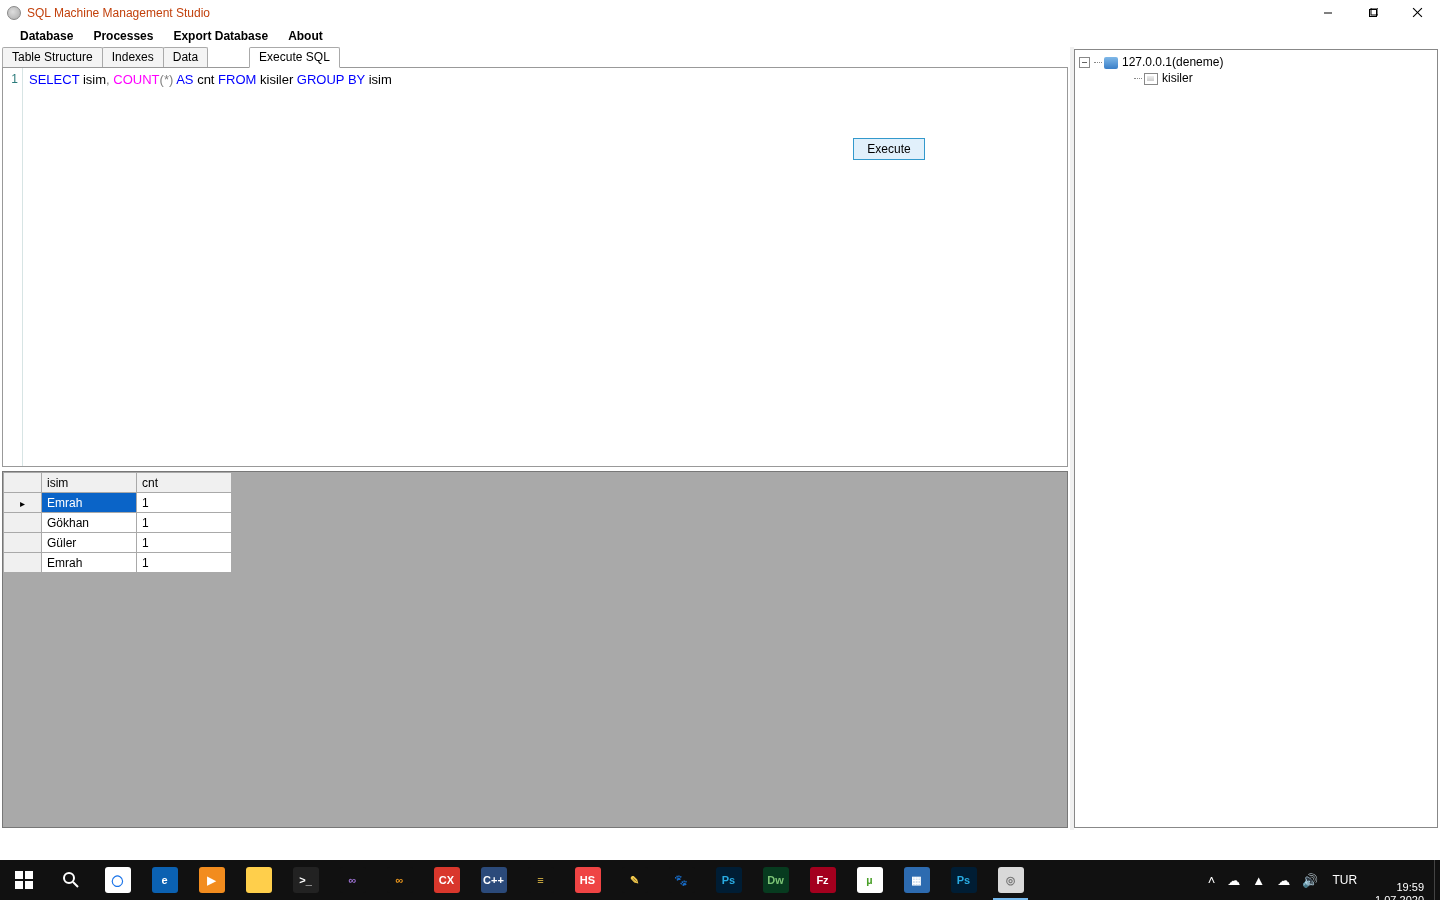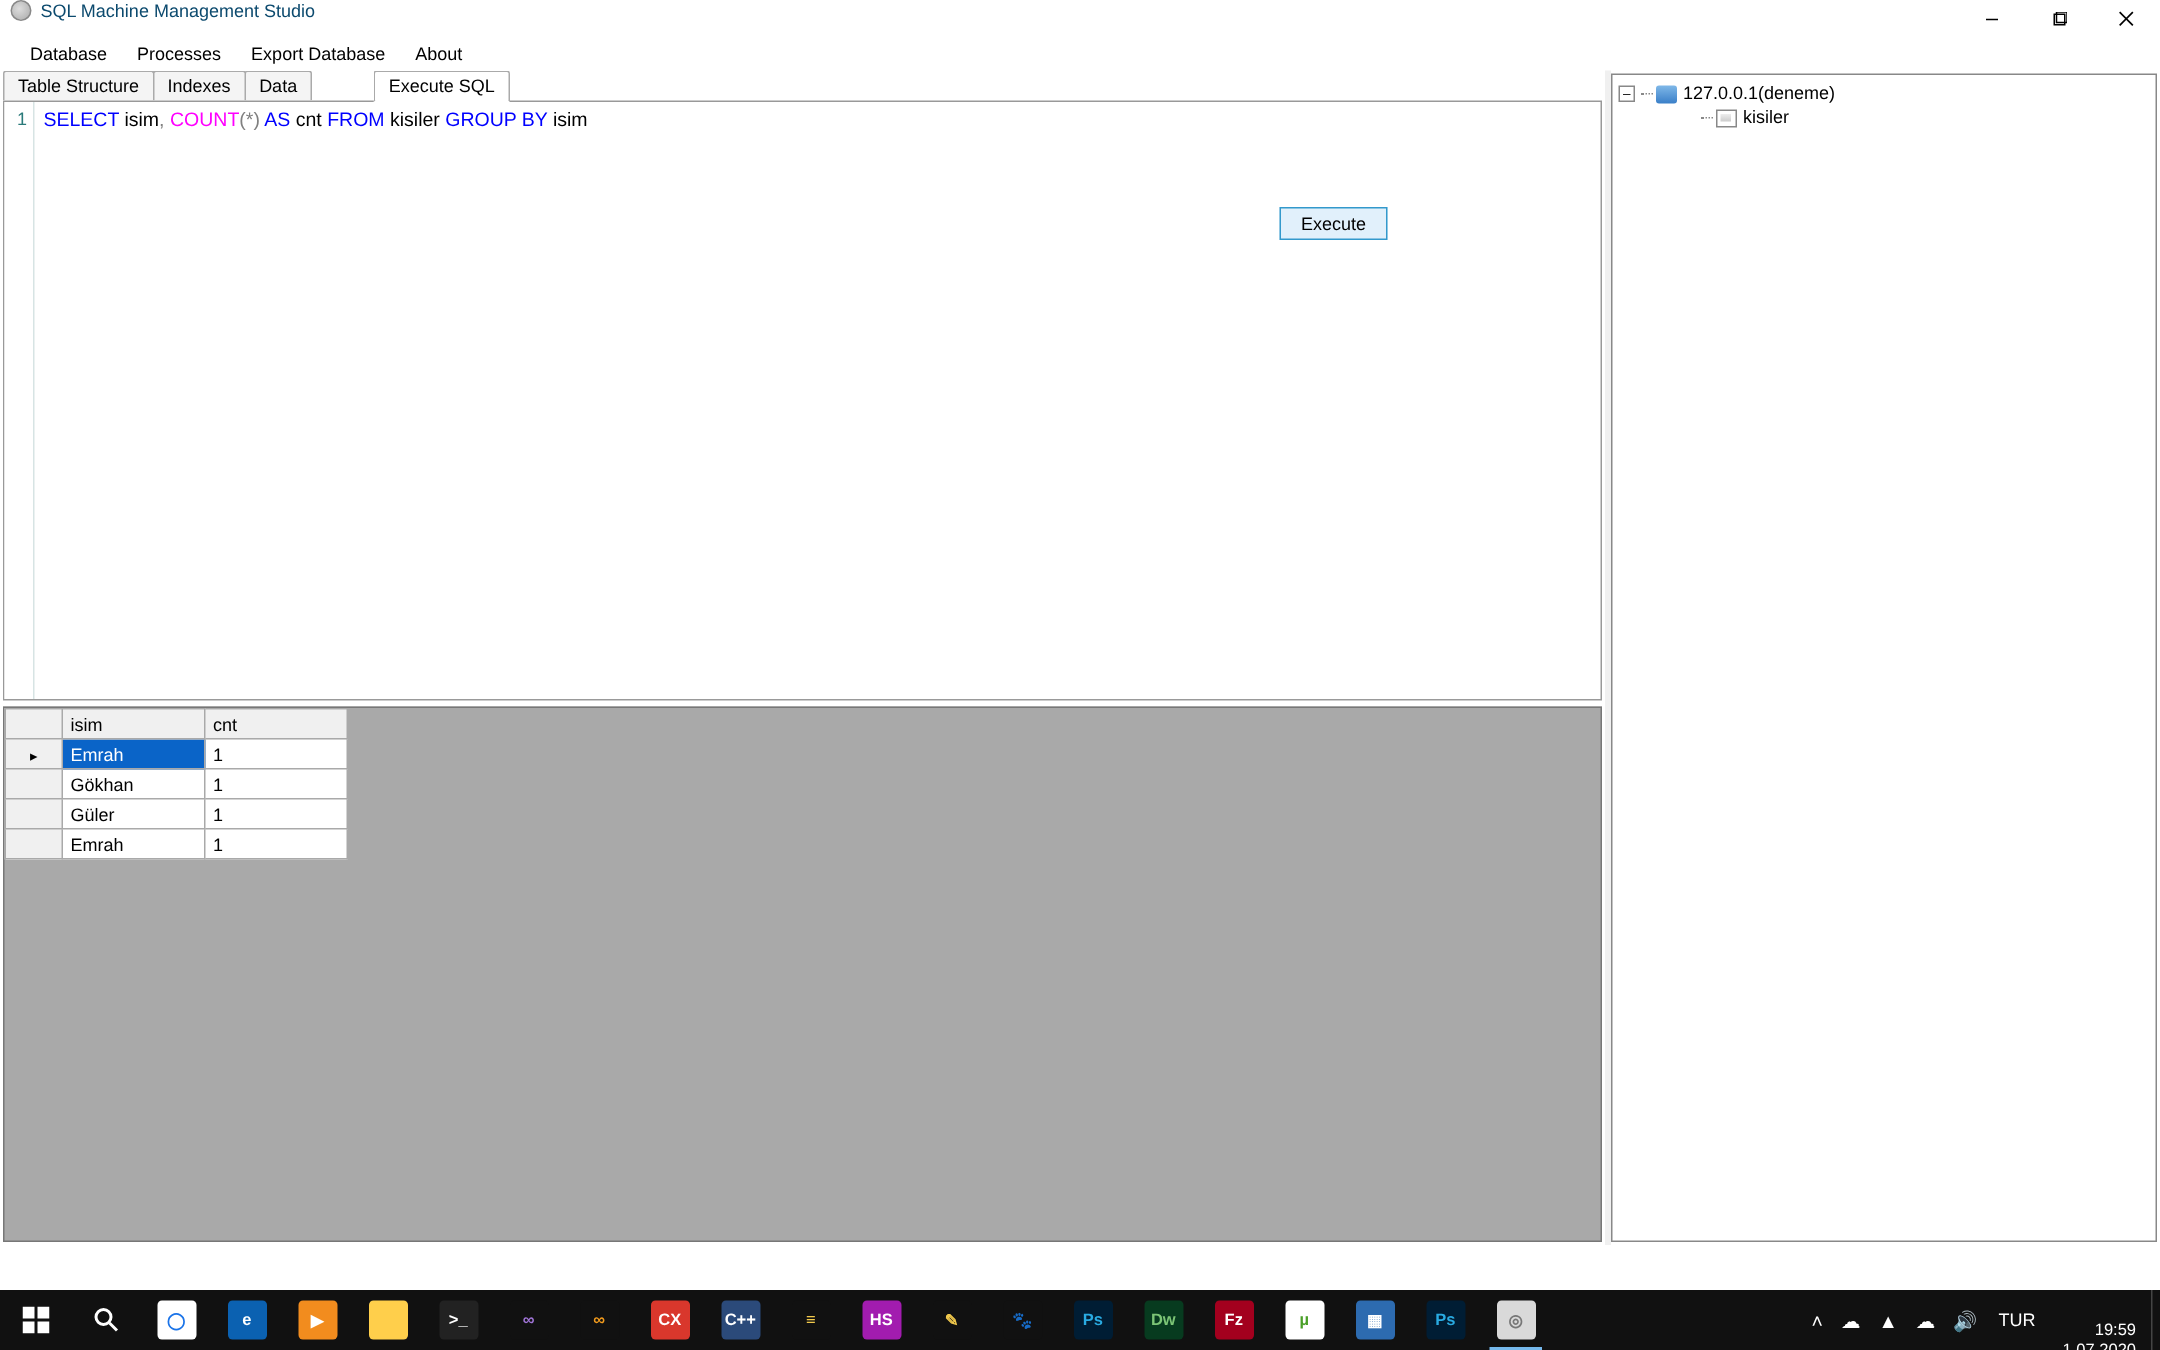--- a/index.html
+++ b/index.html
@@ -3,24 +3,24 @@
 <meta charset="utf-8">
 <style>
   * { margin: 0; padding: 0; box-sizing: border-box; font-family: "Segoe UI", Tahoma, sans-serif; }
   html, body { width: 1440px; height: 900px; overflow: hidden; background: #fff; }
 
   
   .titlebar {
     height: 25px;
     background: #fff;
     display: flex;
-    align-items: flex-start;
+    align-items: center;
     padding-left: 7px;
     font-size: 12px;
-    color: #0c4a6e;
+    color: #c2410c;
     position: relative;
   }
   .titlebar .app-icon {
     width: 14px; height: 14px;
     border: 1px solid #888;
     border-radius: 50%;
     margin-right: 6px;
     background: radial-gradient(circle at 40% 40%, #ddd, #aaa);
   }
   .win-controls {
@@ -38,21 +38,21 @@
   
   .menubar {
     height: 22px;
     background: #fff;
     display: flex;
     align-items: center;
     font-size: 12px;
     padding-left: 10px;
     gap: 0;
   }
-  .menubar .menu-item { padding: 3px 10px; }
+  .menubar .menu-item { padding: 3px 10px; font-weight: bold; }
 
   
   .workspace {
     display: flex;
     height: 783px; 
   }
   .left-pane {
     width: 1070px;
     display: flex;
     flex-direction: column;
@@ -403,21 +403,21 @@
     <div class="tb-item">
       <div class="tb-icon" style="background: rgb(217, 55, 44);">CX</div>
     </div>
     <div class="tb-item">
       <div class="tb-icon" style="background: rgb(43, 74, 122);">C++</div>
     </div>
     <div class="tb-item">
       <div class="tb-icon" style="background: rgb(17, 17, 17); color: rgb(242, 201, 76);">≡</div>
     </div>
     <div class="tb-item">
-      <div class="tb-icon" style="background: #a21caf;">HS</div>
+      <div class="tb-icon" style="background: #ef4444;">HS</div>
     </div>
     <div class="tb-item">
       <div class="tb-icon" style="background: rgb(17, 17, 17); color: rgb(242, 201, 76);">✎</div>
     </div>
     <div class="tb-item">
       <div class="tb-icon" style="background: rgb(17, 17, 17); color: rgb(201, 162, 106);">🐾</div>
     </div>
     <div class="tb-item">
       <div class="tb-icon" style="background: rgb(0, 29, 52); color: rgb(41, 171, 226);">Ps</div>
     </div>

